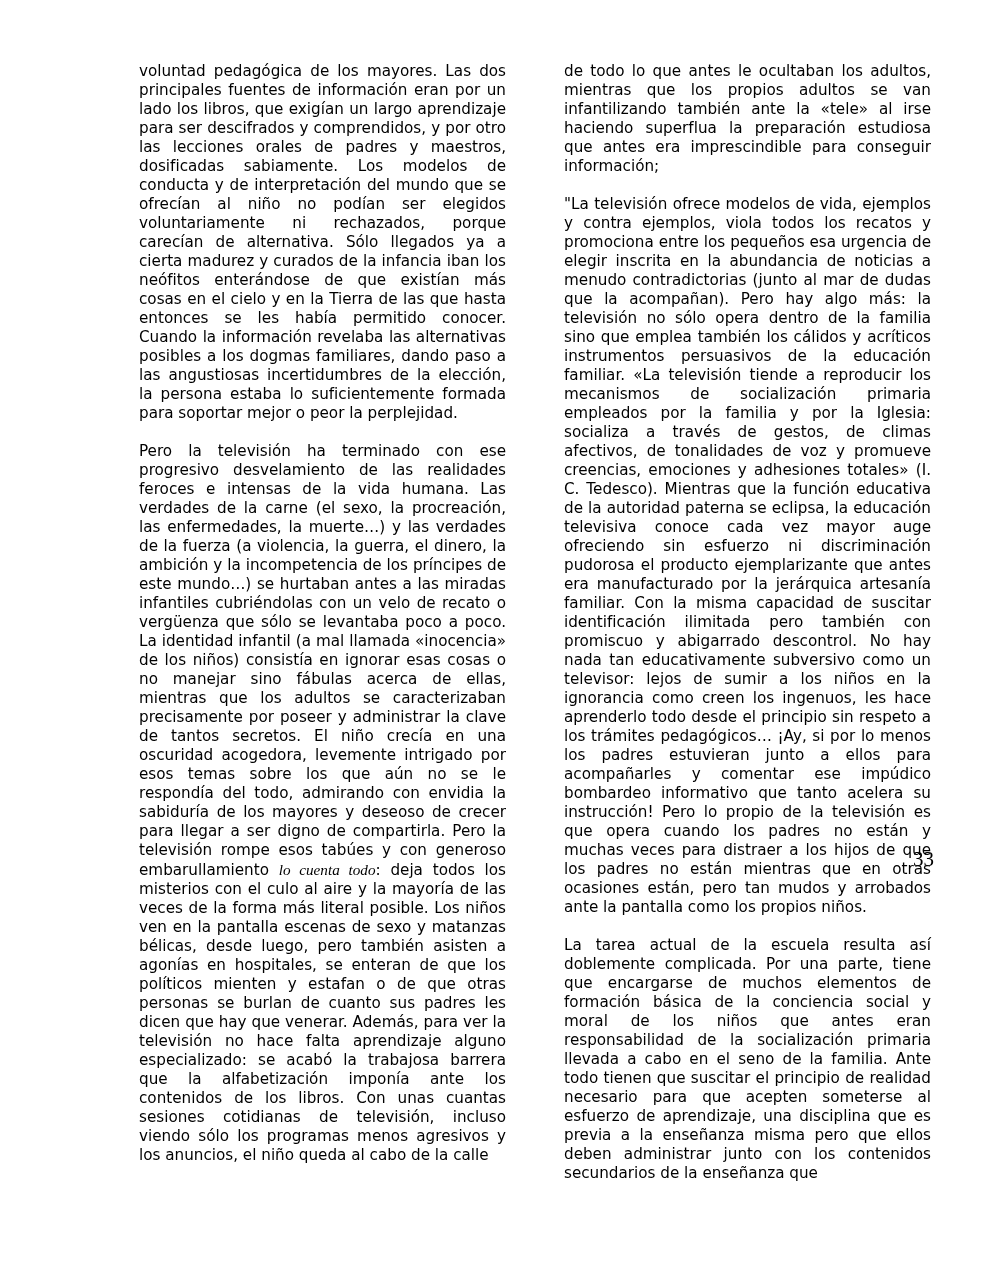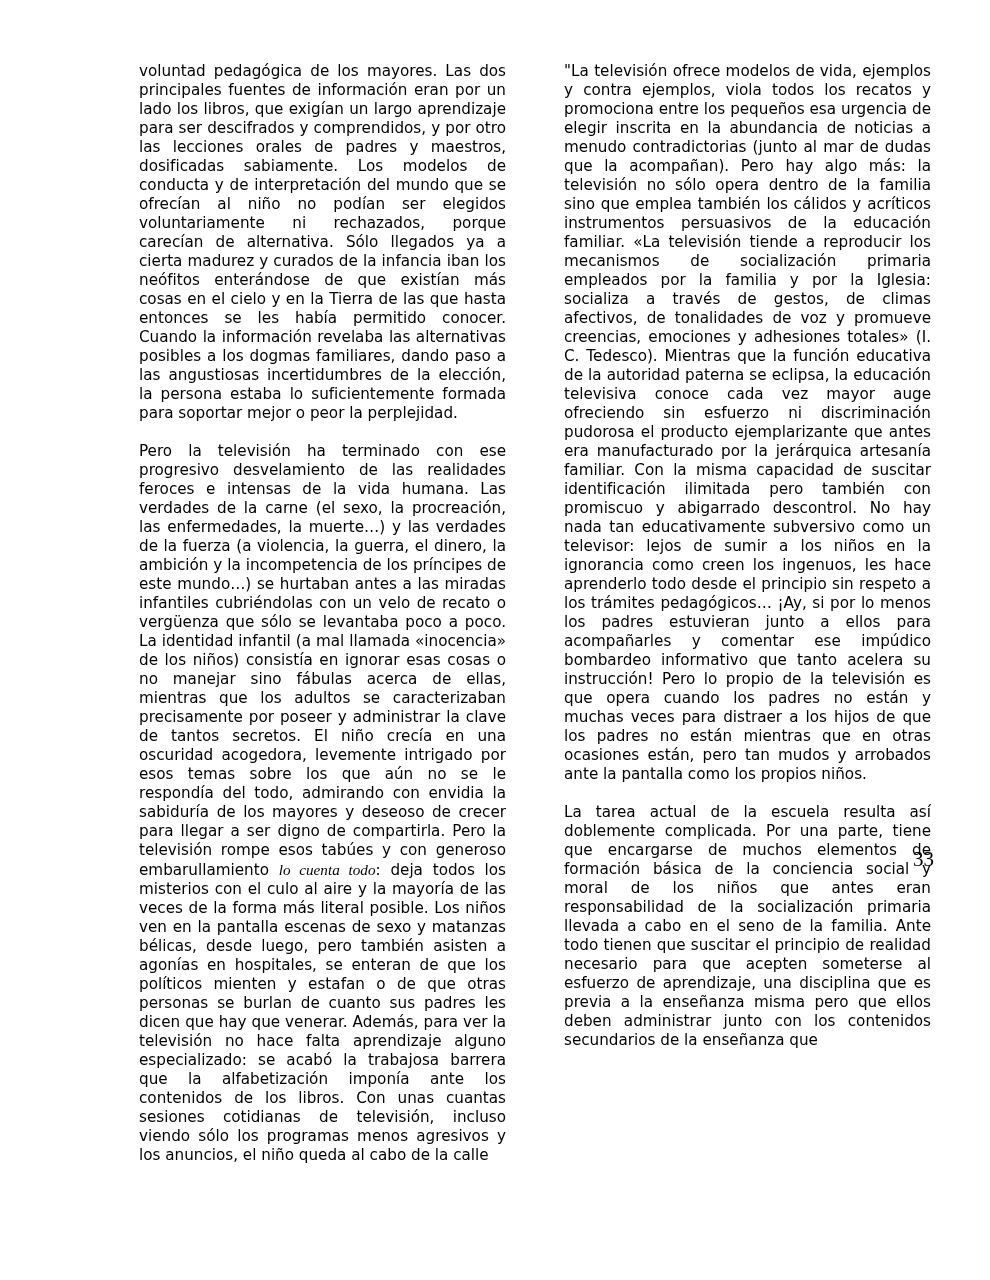--- a/index.html
+++ b/index.html
@@ -70,20 +70,21 @@
 <div class="page">
 
   <div class="columns">
 
     <div class="column column-left">
       <p class="para">voluntad pedagógica de los mayores. Las dos principales fuentes de información eran por un lado los libros, que exigían un largo aprendizaje para ser descifrados y comprendidos, y por otro las lecciones orales de padres y maestros, dosificadas sabiamente. Los modelos de conducta y de interpretación del mundo que se ofrecían al niño no podían ser elegidos voluntariamente ni rechazados, porque carecían de alternativa. Sólo llegados ya a cierta madurez y curados de la infancia iban los neófitos enterándose de que existían más cosas en el cielo y en la Tierra de las que hasta entonces se les había permitido conocer. Cuando la información revelaba las alternativas posibles a los dogmas familiares, dando paso a las angustiosas incertidumbres de la elección, la persona estaba lo suficientemente formada para soportar mejor o peor la perplejidad.</p>
       <p class="para"><span>Pero la televisión ha terminado con ese progresivo desvelamiento de las realidades feroces e intensas de la vida humana. Las verdades de la carne (el sexo, la procreación, las enfermedades, la muerte…) y las verdades de la fuerza (a violencia, la guerra, el dinero, la ambición y la incompetencia de los príncipes de este mundo…) se hurtaban antes a las miradas infantiles cubriéndolas con un velo de recato o vergüenza que sólo se levantaba poco a poco. La identidad infantil (a mal llamada «inocencia» de los niños) consistía en ignorar esas cosas o no manejar sino fábulas acerca de ellas, mientras que los adultos se caracterizaban precisamente por poseer y administrar la clave de tantos secretos. El niño crecía en una oscuridad acogedora, levemente intrigado por esos temas sobre los que aún no se le respondía del todo, admirando con envidia la sabiduría de los mayores y deseoso de crecer para llegar a ser digno de compartirla. Pero la televisión rompe esos tabúes y con generoso embarullamiento </span><em>lo cuenta todo</em><span>: deja todos los misterios con el culo al aire y la mayoría de las veces de la forma más literal posible. Los niños ven en la pantalla escenas de sexo y matanzas bélicas, desde luego, pero también asisten a agonías en hospitales, se enteran de que los políticos mienten y estafan o de que otras personas se burlan de cuanto sus padres les dicen que hay que venerar. Además, para ver la televisión no hace falta aprendizaje alguno especializado: se acabó la trabajosa barrera que la alfabetización imponía ante los contenidos de los libros. Con unas cuantas sesiones cotidianas de televisión, incluso viendo sólo los programas menos agresivos y los anuncios, el niño queda al cabo de la calle</span></p>
     </div>
 
     <div class="column column-right">
+      <p class="para">de todo lo que antes le ocultaban los adultos, mientras que los propios adultos se van infantilizando también ante la «tele» al irse haciendo superflua la preparación estudiosa que antes era imprescindible para conseguir información;</p>
       <p class="para">"La televisión ofrece modelos de vida, ejemplos y contra ejemplos, viola todos los recatos y promociona entre los pequeños esa urgencia de elegir inscrita en la abundancia de noticias a menudo contradictorias (junto al mar de dudas que la acompañan). Pero hay algo más: la televisión no sólo opera dentro de la familia sino que emplea también los cálidos y acríticos instrumentos persuasivos de la educación familiar. «La televisión tiende a reproducir los mecanismos de socialización primaria empleados por la familia y por la Iglesia: socializa a través de gestos, de climas afectivos, de tonalidades de voz y promueve creencias, emociones y adhesiones totales» (I. C. Tedesco). Mientras que la función educativa de la autoridad paterna se eclipsa, la educación televisiva conoce cada vez mayor auge ofreciendo sin esfuerzo ni discriminación pudorosa el producto ejemplarizante que antes era manufacturado por la jerárquica artesanía familiar. Con la misma capacidad de suscitar identificación ilimitada pero también con promiscuo y abigarrado descontrol. No hay nada tan educativamente subversivo como un televisor: lejos de sumir a los niños en la ignorancia como creen los ingenuos, les hace aprenderlo todo desde el principio sin respeto a los trámites pedagógicos… ¡Ay, si por lo menos los padres estuvieran junto a ellos para acompañarles y comentar ese impúdico bombardeo informativo que tanto acelera su instrucción! Pero lo propio de la televisión es que opera cuando los padres no están y muchas veces para distraer a los hijos de que los padres no están mientras que en otras ocasiones están, pero tan mudos y arrobados ante la pantalla como los propios niños.</p>
       <p class="para">La tarea actual de la escuela resulta así doblemente complicada. Por una parte, tiene que encargarse de muchos elementos de formación básica de la conciencia social y moral de los niños que antes eran responsabilidad de la socialización primaria llevada a cabo en el seno de la familia. Ante todo tienen que suscitar el principio de realidad necesario para que acepten someterse al esfuerzo de aprendizaje, una disciplina que es previa a la enseñanza misma pero que ellos deben administrar junto con los contenidos secundarios de la enseñanza que</p>
     </div>
 
   </div>
 
   <div class="page-number">33</div>
 
 </div>
 

